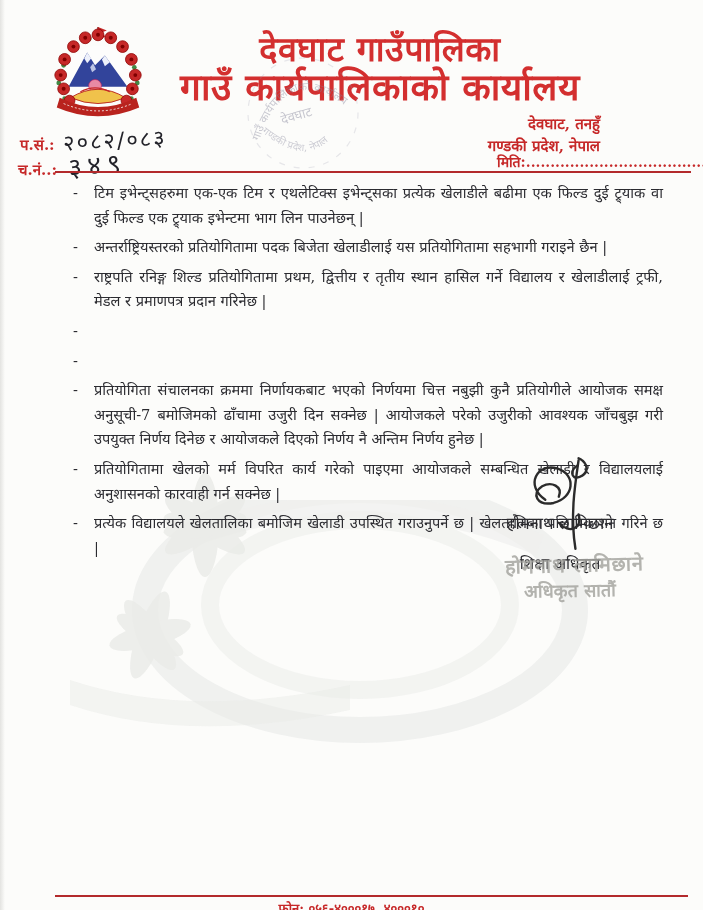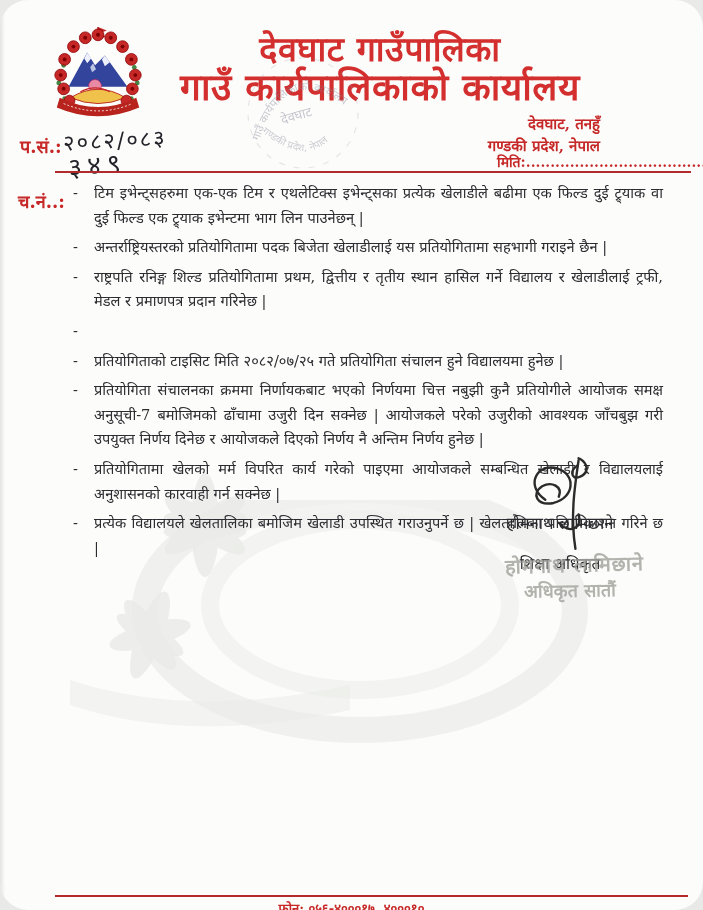--- a/index.html
+++ b/index.html
@@ -1,37 +1,36 @@
 <!DOCTYPE html>
 <html><head>
 <meta charset="utf-8">
 <style>
   html,body{margin:0;padding:0;background:#e9e9e7;}
   .page{
     position:relative; width:703px; height:910px; margin:0 auto;
     background:#fcfcfa; overflow:hidden;
     font-family:"DejaVu Serif","Liberation Serif",serif;
-    border-radius:28px;
   }
   
   .edge-shade{position:absolute;left:0;top:0;width:5px;height:100%;
     background:linear-gradient(to right,#d9d9d6,rgba(217,217,214,0));opacity:.7;}
   .watermark{position:absolute;pointer-events:none;}
   
   .logo{position:absolute;left:44px;top:26px;width:108px;height:108px;}
   .titles{position:absolute;left:130px;top:30px;width:500px;text-align:center;color:#d32f2f;}
   .title1{font-size:34px;font-weight:700;line-height:1.12;letter-spacing:.5px;}
   .title2{font-size:37px;font-weight:700;line-height:1.05;letter-spacing:.5px;}
   .address{position:absolute;left:180px;top:114px;width:420px;text-align:right;
     color:#c62828;font-weight:700;font-size:15px;line-height:1.45;}
   .stamp-faint{position:absolute;left:228px;top:48px;width:150px;height:130px;
     transform:rotate(-16deg);opacity:.5;}
-  .refline{position:absolute;color:#c62828;font-weight:700;font-size:18px;}
+  .refline{position:absolute;color:#c62828;font-weight:700;font-size:15px;}
   .ref-label{left:20px;top:134px;}
-  .ch-label{left:18px;top:159px;margin-top:30px;}
+  .ch-label{left:18px;top:159px;}
   .hand{position:absolute;color:#23232a;font-size:22px;font-weight:400;
     font-family:"DejaVu Sans","Liberation Sans",sans-serif;letter-spacing:2px;}
   .ref-value{left:63px;top:124px;transform:rotate(-3deg);}
   .ch-value{left:68px;top:146px;font-size:26px;transform:rotate(-6deg);letter-spacing:6px;}
   .dateline{position:absolute;left:497px;top:152px;color:#c62828;font-weight:700;font-size:14px;white-space:nowrap;}
   .rule{position:absolute;height:2px;background:#b32a2c;}
   .rule-top{left:55px;right:12px;top:171px;}
   .rule-bottom{left:55px;right:15px;top:895px;}
   
   .body-list{position:absolute;left:73px;top:181px;width:590px;}
@@ -195,21 +194,20 @@
         </li>
       <li>
           <span class="dash">-</span>
           <span>राष्ट्रपति रनिङ्ग शिल्ड प्रतियोगितामा प्रथम, द्वित्तीय र तृतीय स्थान हासिल गर्ने विद्यालय र खेलाडीलाई ट्रफी, मेडल र प्रमाणपत्र प्रदान गरिनेछ |</span>
         </li>
       <li>
           <span class="dash">-</span>
         </li>
       <li>
           <span class="dash">-</span>
-          <span>प्रतियोगिताको टाइसिट मिति २०८२/०७/२५ गते प्रतियोगिता संचालन हुने विद्यालयमा हुनेछ |</span>
         </li>
       <li>
           <span class="dash">-</span>
           <span>प्रतियोगिता संचालनका क्रममा निर्णायकबाट भएको निर्णयमा चित्त नबुझी कुनै प्रतियोगीले आयोजक समक्ष अनुसूची-7 बमोजिमको ढाँचामा उजुरी दिन सक्नेछ | आयोजकले परेको उजुरीको आवश्यक जाँचबुझ गरी उपयुक्त निर्णय दिनेछ र आयोजकले दिएको निर्णय नै अन्तिम निर्णय हुनेछ |</span>
         </li>
       <li>
           <span class="dash">-</span>
           <span>प्रतियोगितामा खेलको मर्म विपरित कार्य गरेको पाइएमा आयोजकले सम्बन्धित खेलाडी र विद्यालयलाई अनुशासनको कारवाही गर्न सक्नेछ |</span>
         </li>
       <li>

